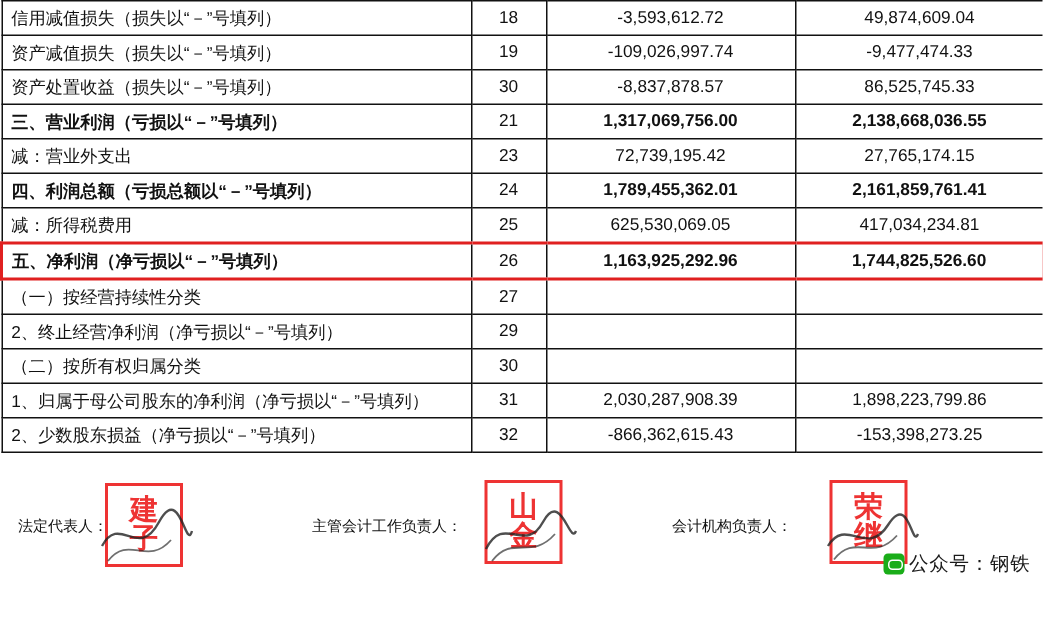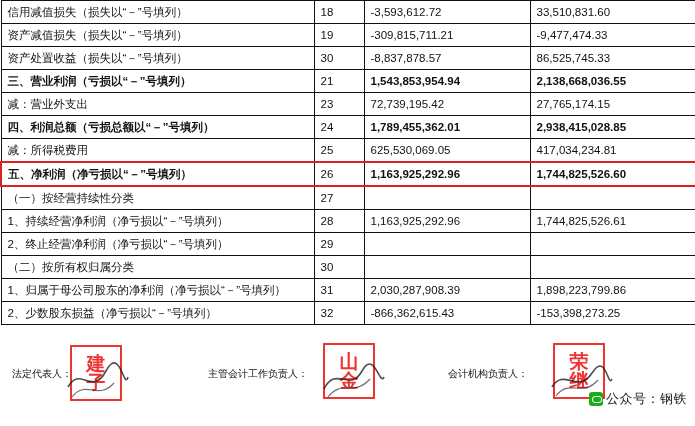--- a/index.html
+++ b/index.html
@@ -33,22 +33,22 @@
 
   table.fin td {
     border: 1px solid #111;
     height: 22px;
     padding: 0 6px;
     vertical-align: middle;
     white-space: nowrap;
     overflow: hidden;
   }
   td.item { text-align: left; }
-  td.no { }
-  td.val { text-align: left; }
+  td.no { text-align: center; }
+  td.val { text-align: center; }
   .bold { font-weight: bold; }
   .indent1 { padding-left: 14px; }
   .indent2 { padding-left: 26px; }
 
   
   tr.hl td {
     border-top: 2px solid #e02020;
     border-bottom: 2px solid #e02020;
   }
   tr.hl td:first-child { border-left: 2px solid #e02020; }
@@ -147,77 +147,71 @@
       <col class="c-item">
         <col class="c-no">
         <col class="c-v1">
         <col class="c-v2">
     </colgroup>
     <tbody>
       <tr>
         <td class="item indent1">信用减值损失（损失以“－”号填列）</td>
         <td class="no">18</td>
         <td class="val">-3,593,612.72</td>
-        <td class="val">33,510,831.60</td>
+        <td class="val">49,874,609.04</td>
       </tr>
       <tr>
         <td class="item indent1">资产减值损失（损失以“－”号填列）</td>
         <td class="no">19</td>
-        <td class="val">-309,815,711.21</td>
+        <td class="val">-109,026,997.74</td>
         <td class="val">-9,477,474.33</td>
       </tr>
       <tr>
         <td class="item indent1">资产处置收益（损失以“－”号填列）</td>
         <td class="no">30</td>
         <td class="val">-8,837,878.57</td>
         <td class="val">86,525,745.33</td>
       </tr>
       <tr>
         <td class="item bold">三、营业利润（亏损以“－”号填列）</td>
         <td class="no">21</td>
-        <td class="val bold">1,543,853,954.94</td>
+        <td class="val bold">1,317,069,756.00</td>
         <td class="val bold">2,138,668,036.55</td>
       </tr>
       <tr>
         <td class="item indent1">减：营业外支出</td>
         <td class="no">23</td>
         <td class="val">72,739,195.42</td>
         <td class="val">27,765,174.15</td>
       </tr>
       <tr>
         <td class="item bold">四、利润总额（亏损总额以“－”号填列）</td>
         <td class="no">24</td>
         <td class="val bold">1,789,455,362.01</td>
-        <td class="val bold">2,938,415,028.85</td>
+        <td class="val bold">2,161,859,761.41</td>
       </tr>
       <tr>
         <td class="item indent2">减：所得税费用</td>
         <td class="no">25</td>
         <td class="val">625,530,069.05</td>
         <td class="val">417,034,234.81</td>
       </tr>
       <tr class="hl">
         <td class="item bold">五、净利润（净亏损以“－”号填列）</td>
         <td class="no">26</td>
         <td class="val bold">1,163,925,292.96</td>
         <td class="val bold">1,744,825,526.60</td>
       </tr>
       <tr>
         <td class="item">（一）按经营持续性分类</td>
         <td class="no">27</td>
         <td class="val"></td>
         <td class="val"></td>
       </tr>
       <tr>
-        <td class="item indent1">1、持续经营净利润（净亏损以“－”号填列）</td>
-        <td class="no">28</td>
-        <td class="val">1,163,925,292.96</td>
-        <td class="val">1,744,825,526.61</td>
-      </tr>
-      <tr>
         <td class="item indent1">2、终止经营净利润（净亏损以“－”号填列）</td>
         <td class="no">29</td>
         <td class="val"></td>
         <td class="val"></td>
       </tr>
       <tr>
         <td class="item">（二）按所有权归属分类</td>
         <td class="no">30</td>
         <td class="val"></td>
         <td class="val"></td>

